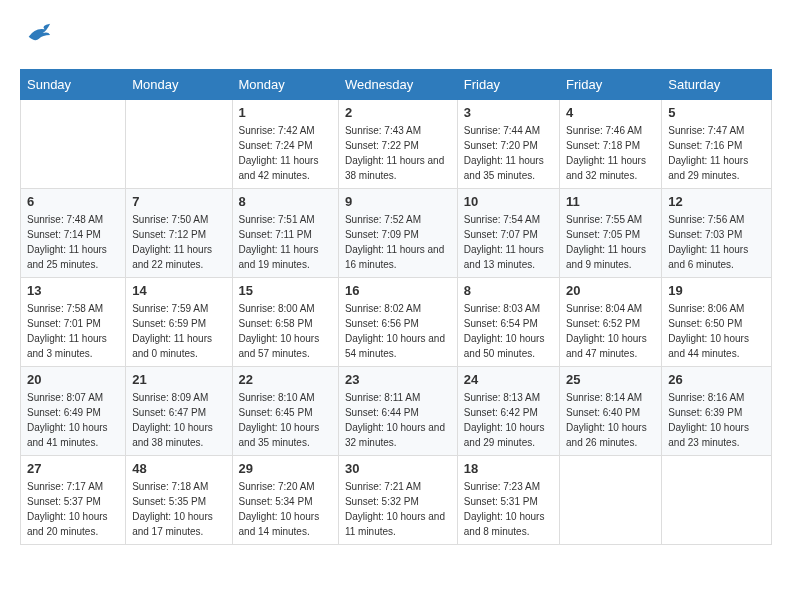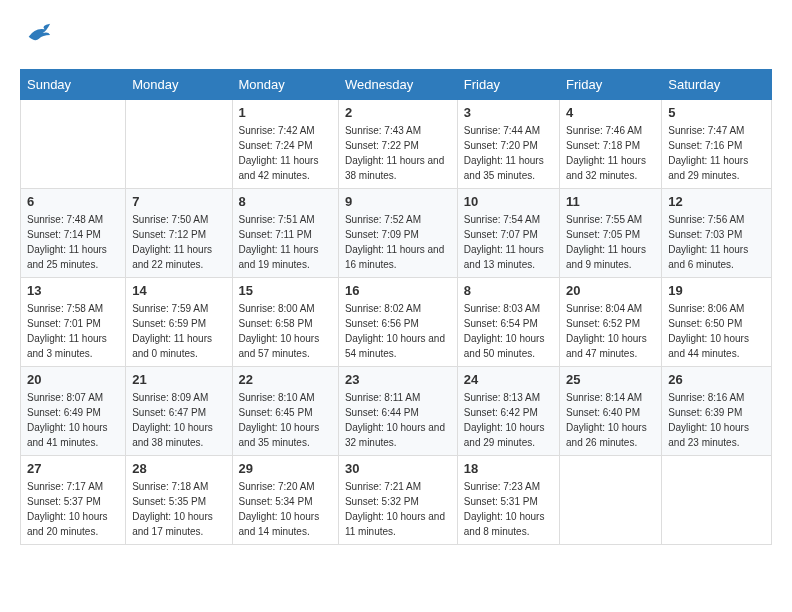--- a/index.html
+++ b/index.html
@@ -235,21 +235,21 @@
           <span class="day-number">26</span>
           <div class="day-info">Sunrise: 8:16 AM<br>Sunset: 6:39 PM<br>Daylight: 10 hours and 23 minutes.</div>
         </td>
       </tr>
       <tr>
         <td>
           <span class="day-number">27</span>
           <div class="day-info">Sunrise: 7:17 AM<br>Sunset: 5:37 PM<br>Daylight: 10 hours and 20 minutes.</div>
         </td>
         <td>
-          <span class="day-number">28</span>
+          <span class="day-number">48</span>
           <div class="day-info">Sunrise: 7:18 AM<br>Sunset: 5:35 PM<br>Daylight: 10 hours and 17 minutes.</div>
         </td>
         <td>
           <span class="day-number">29</span>
           <div class="day-info">Sunrise: 7:20 AM<br>Sunset: 5:34 PM<br>Daylight: 10 hours and 14 minutes.</div>
         </td>
         <td>
           <span class="day-number">30</span>
           <div class="day-info">Sunrise: 7:21 AM<br>Sunset: 5:32 PM<br>Daylight: 10 hours and 11 minutes.</div>
         </td>

